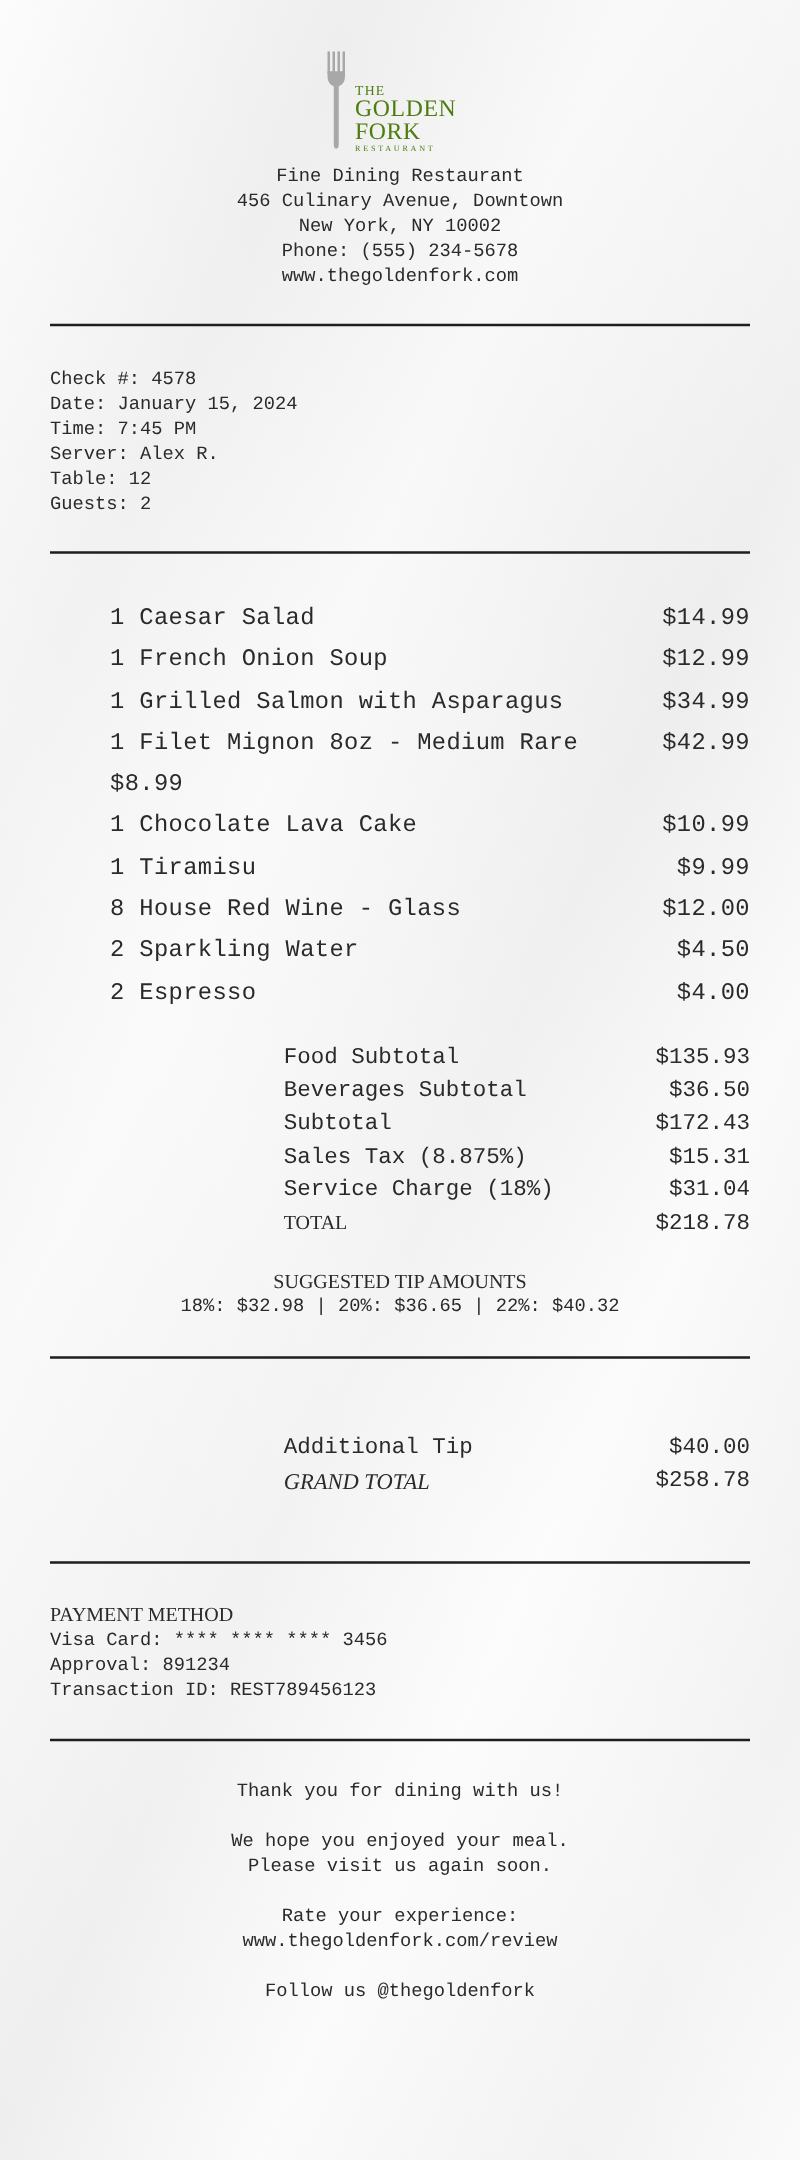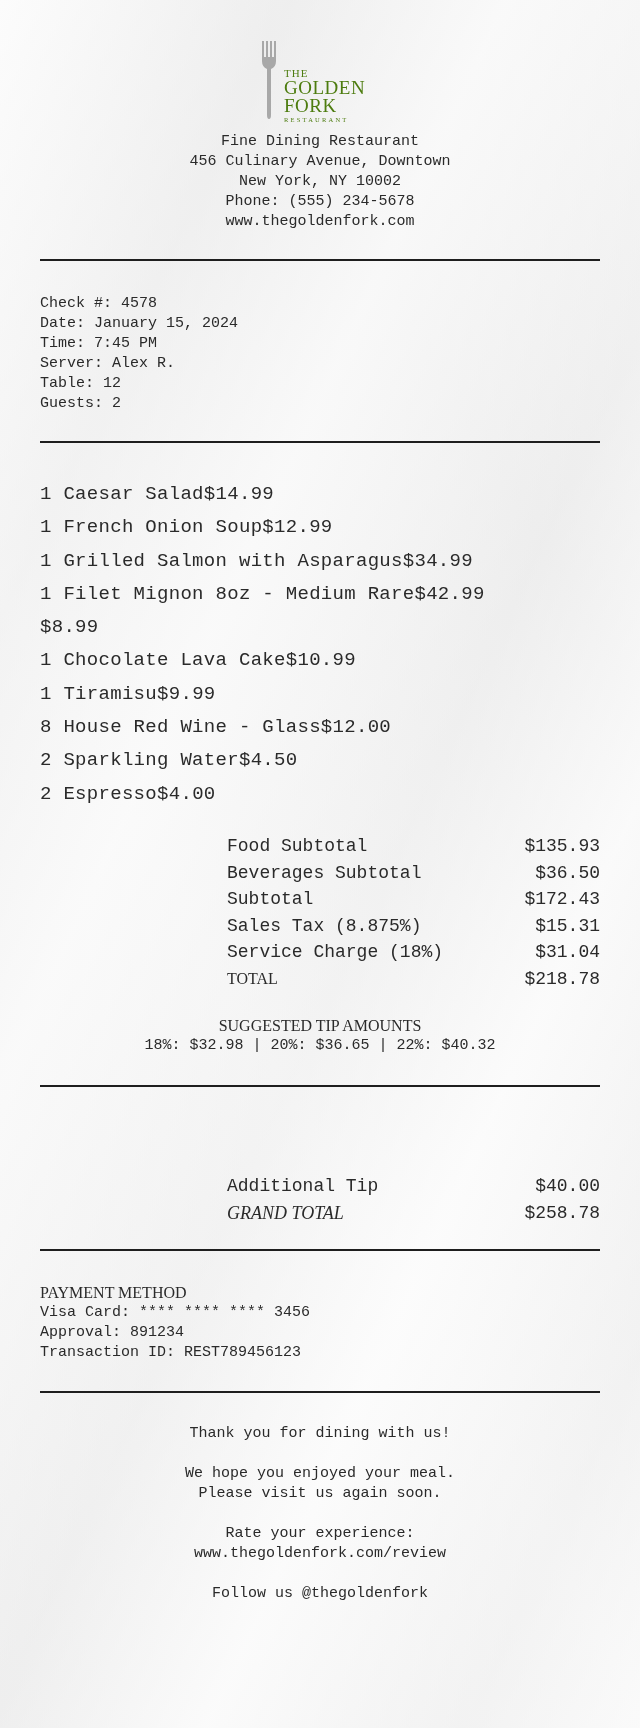--- a/index.html
+++ b/index.html
@@ -17,26 +17,26 @@
     .logo { position: absolute; left: 260px; top: 41px; width: 130px; height: 78px; }
     .logo svg { display: block; }
     .logo-text { position: absolute; left: 24px; top: 6px; font-family: "Liberation Serif", "DejaVu Serif", serif; color: #4d7c0f; line-height: 1; margin-top: 21px; }
     .logo-the { font-size: 11px; letter-spacing: 1px; }
     .logo-name { font-size: 19px; line-height: 18px; letter-spacing: 0.5px; }
     .logo-sub { font-size: 6.5px; letter-spacing: 2.2px; margin-top: 2px; }
     .header-info { position: absolute; left: 0; top: 132px; width: 560px; text-align: center; font-size: 15px; line-height: 20px; }
     .rule { position: absolute; left: 0; width: 560px; height: 0; border-top: 2px solid #1e1e1e; }
     .check-info { position: absolute; left: 0; top: 294px; font-size: 15px; line-height: 20px; }
     .items { position: absolute; left: 0; top: 478px; width: 560px; font-size: 19px; font-family: "Liberation Mono", "DejaVu Sans Mono", monospace; }
-    .item { display: flex; justify-content: flex-start; height: 33.3px; line-height: 33.3px; letter-spacing: 0.3px; }
+    .item { display: flex; justify-content: space-between; height: 33.3px; line-height: 33.3px; letter-spacing: 0.3px; margin-left: 48px; }
     .totals { position: absolute; left: 187px; top: 833px; width: 373px; font-size: 18px; line-height: 26.5px; }
     .trow { display: flex; justify-content: space-between; }
     .tip-suggest { position: absolute; left: 0; top: 1016px; width: 560px; text-align: center; font-size: 15px; line-height: 20px; }
     .tip-title { font-family: "Liberation Serif", "DejaVu Serif", serif; font-size: 16px; }
-    .grand { position: absolute; left: 187px; top: 1145px; width: 373px; font-size: 18px; line-height: 27px; margin-top: 28px; }
+    .grand { position: absolute; left: 187px; top: 1145px; width: 373px; font-size: 18px; line-height: 27px; }
     .payment { position: absolute; left: 0; top: 1283px; font-size: 15px; line-height: 20px; }
     .serif-head { font-family: "Liberation Serif", "DejaVu Serif", serif; font-size: 16px; }
     .footer { position: absolute; left: 0; top: 1424px; width: 560px; text-align: center; font-size: 15px; line-height: 20px; }
     .footer .gap { height: 20px; }
   </style>
 </head>
 <body>
 
 <div class="receipt">
 

